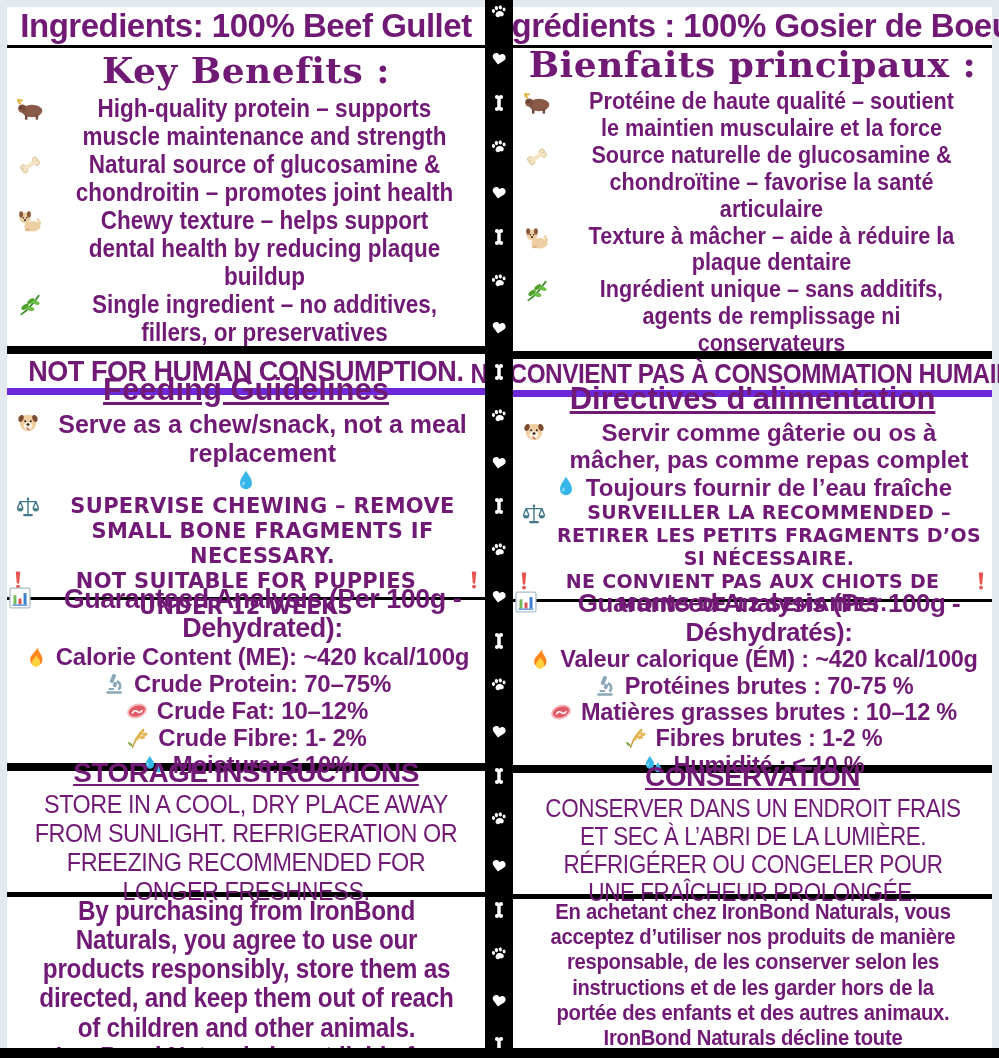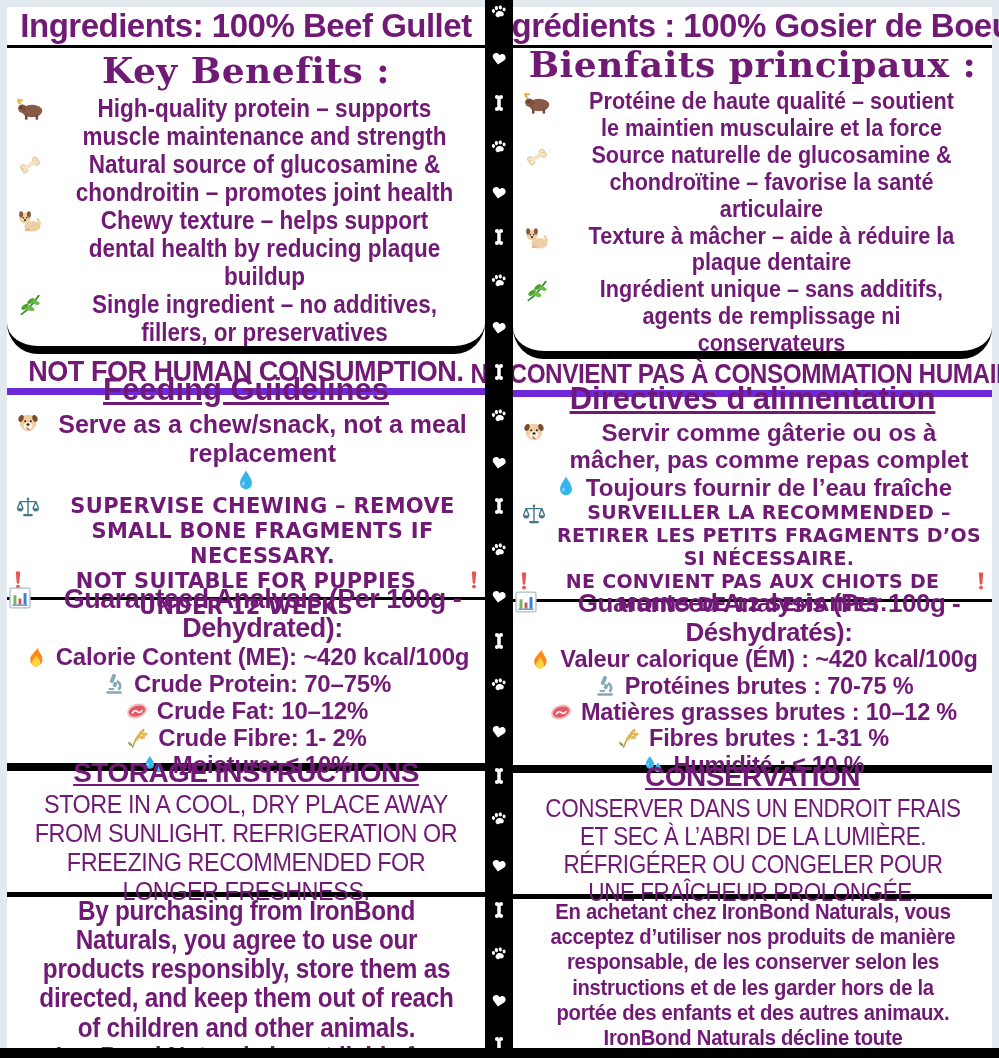--- a/index.html
+++ b/index.html
@@ -12,21 +12,21 @@
            display:flex;flex-direction:column;align-items:center;justify-content:space-between;
            padding:3px 0;box-sizing:border-box;z-index:3;}
   .divider .dico{width:20px;height:20px;line-height:0;}
   .divider .dico:nth-child(3n+1){transform:rotate(-12deg);}
   .divider .dico:nth-child(3n+2){transform:rotate(10deg);}
   .bottom-bar{position:absolute;left:0;bottom:0;width:100%;height:10px;background:#000;z-index:4;}
 
   .sec{box-sizing:border-box;display:flex;flex-direction:column;align-items:center;
        justify-content:center;text-align:center;width:100%;}
   .sec-title{height:52px;border-bottom:3px solid #000;}
-  .sec-benefits{height:311px;border-bottom:8px solid #000;border-radius:31px;}
+  .sec-benefits{height:311px;border-bottom:8px solid #000;}
   .sec-warning{height:45px;border-bottom:7px solid #6d28d9;}
   .sec-feeding{height:205px;border-bottom:3px solid #000;}
   .sec-analysis{height:171px;border-bottom:8px solid #000;}
   .sec-storage{height:126px;border-bottom:5px solid #000;}
   .sec-disclaimer{flex:1;}
 
   .cond{transform:scaleX(0.9);transform-origin:50% 50%;}
   .title-text{font-size:33px;font-weight:700;white-space:nowrap;letter-spacing:-0.5px;}
 
   .benefits-heading{font-family:"DejaVu Serif",serif;font-size:36px;font-weight:700;
@@ -565,21 +565,21 @@
               <path d="M7 20.5C9 14.5 12 9 17.2 4.2" stroke="#C99833" stroke-width="1.3" fill="none" stroke-linecap="round"></path>
               <g fill="#E9BD52" stroke="#D9A33C" stroke-width=".6">
                 <ellipse cx="15.4" cy="6.6" rx="1.15" ry="2.5" transform="rotate(42 15.4 6.6)"></ellipse>
                 <ellipse cx="13.2" cy="9.4" rx="1.15" ry="2.5" transform="rotate(42 13.2 9.4)"></ellipse>
                 <ellipse cx="11.3" cy="12.3" rx="1.15" ry="2.5" transform="rotate(42 11.3 12.3)"></ellipse>
                 <ellipse cx="18.3" cy="8.6" rx="1.1" ry="2.4" transform="rotate(84 18.3 8.6)"></ellipse>
                 <ellipse cx="16" cy="11.5" rx="1.1" ry="2.4" transform="rotate(84 16 11.5)"></ellipse>
               </g>
               <path d="M7.3 19.8C6.2 16.6 4.6 15.6 2.6 15.7c.6 2.6 2.1 4 4.7 4.1z" fill="#7FA642"></path>
             </svg></span>
-        <span class="txt">Fibres brutes : 1-31 %</span>
+        <span class="txt">Fibres brutes : 1-2 %</span>
       </div>
       <div class="item a-item">
         <span class="ico ico-26"><svg viewBox="0 0 24 24" width="100%" height="100%" xmlns="http://www.w3.org/2000/svg">
               <path d="M9 3.8C7.1 6.9 5.3 9 5.3 11.6a3.9 3.9 0 0 0 7.8 0C13.1 9 11 6.9 9 3.8z" fill="#35B5E9"></path>
               <path d="M16.6 9.6c-1.5 2.4-2.9 4.1-2.9 6.1a3 3 0 0 0 6 0c0-2-1.6-3.7-3.1-6.1z" fill="#35B5E9"></path>
               <ellipse cx="7.4" cy="11.2" rx=".8" ry="1.6" fill="#8ed7f5" transform="rotate(12 7.4 11.2)"></ellipse>
             </svg></span>
         <span class="txt">Humidité : ≤ 10 %</span>
       </div>
     </div>

